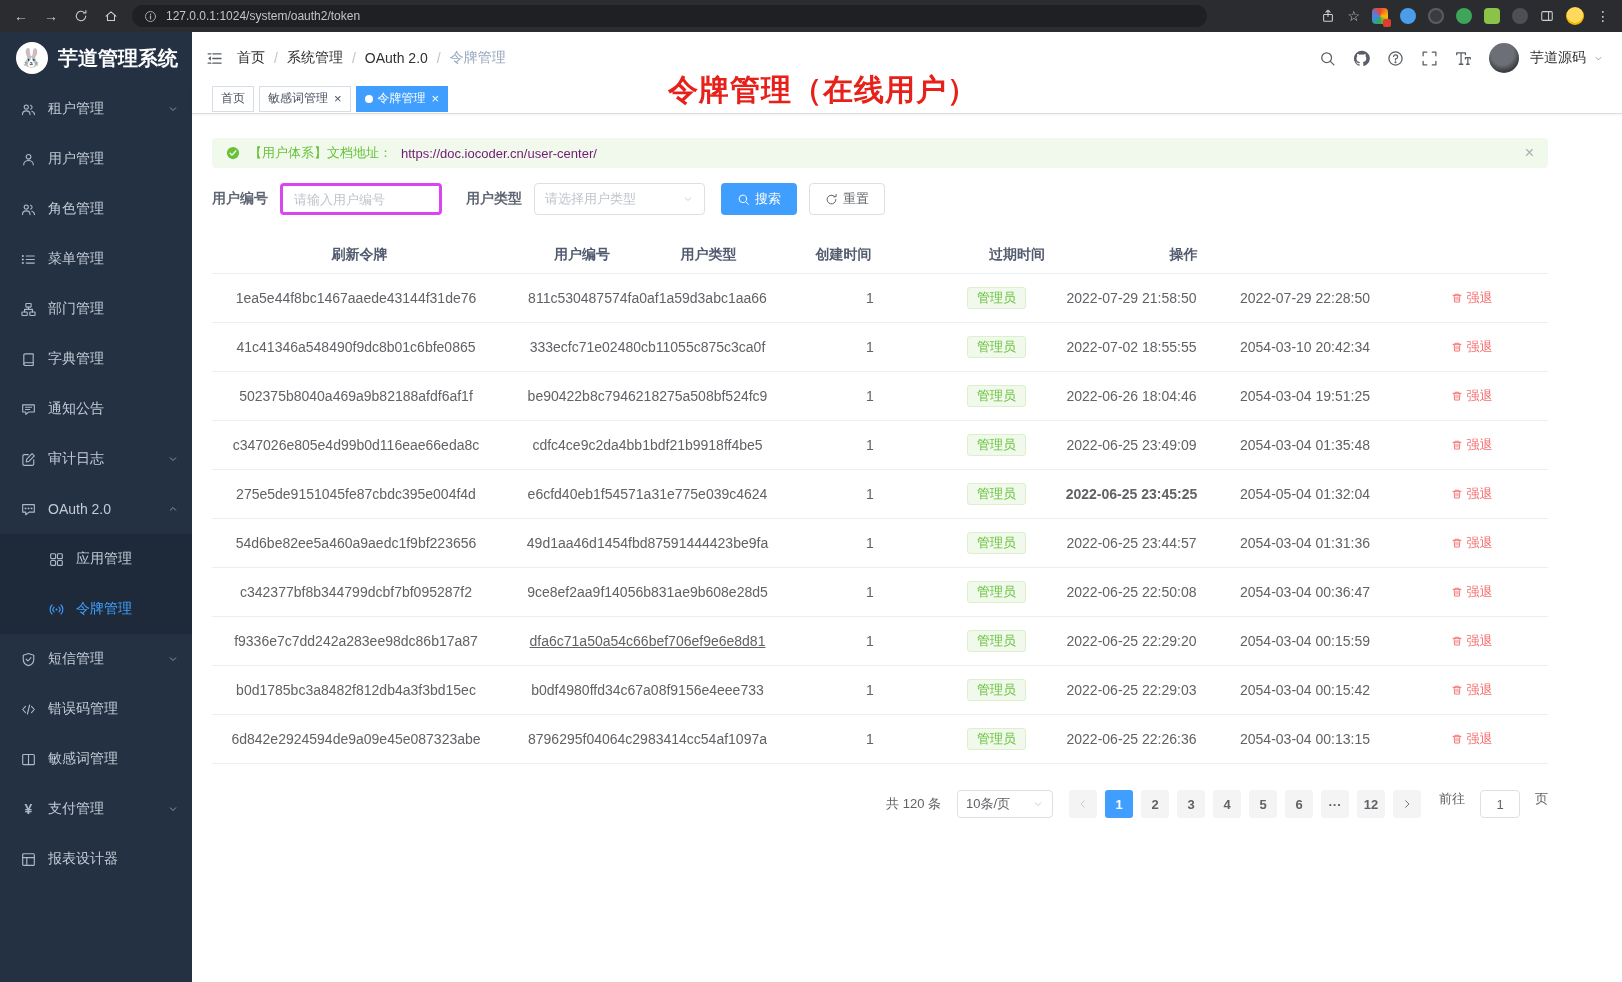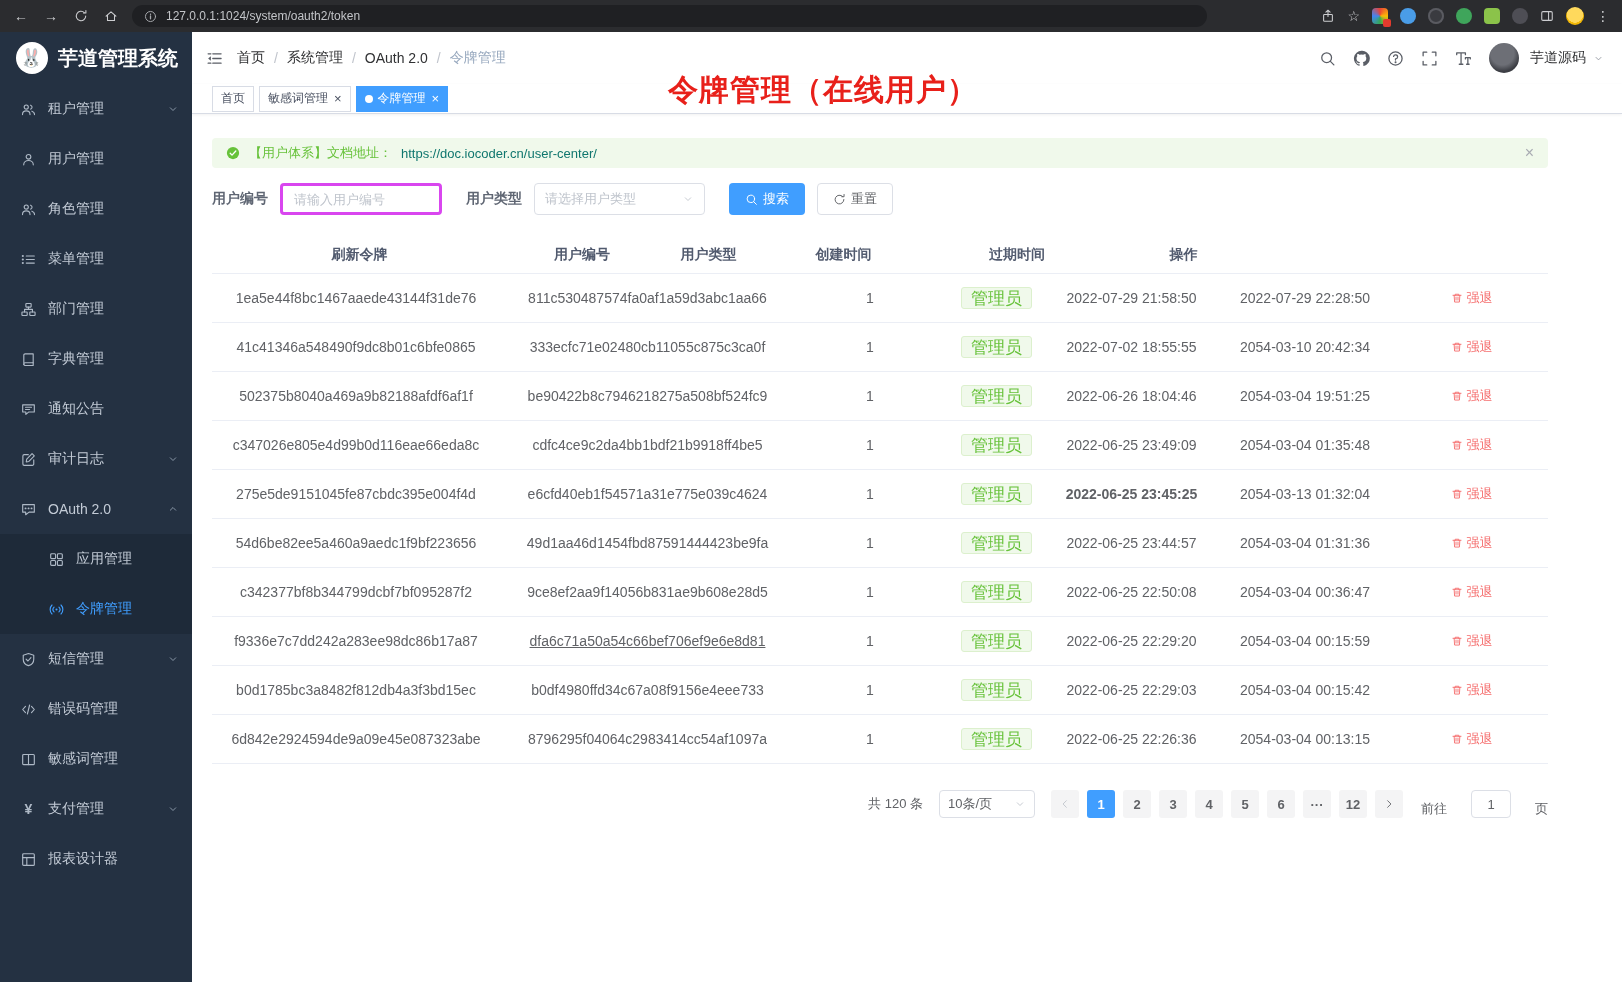--- a/index.html
+++ b/index.html
@@ -60,54 +60,54 @@
   .tabbar{height:30px;display:flex;align-items:center;gap:5px;padding:0 0 0 20px;background:#fff;border-bottom:1px solid #d8dce5;box-shadow:0 1px 3px rgba(0,0,0,.06)}
   .tab{height:26px;display:inline-flex;align-items:center;gap:5px;padding:0 8px;border:1px solid #d8dce5;background:#fff;color:#495060;font-size:12px;cursor:pointer}
   .tab.active{background:#409eff;border-color:#409eff;color:#fff}
   .tab-dot{width:8px;height:8px;border-radius:50%;background:#fff}
   .tab-close{font-size:13px;line-height:1;margin-left:1px;cursor:pointer}
 
   
   .content{padding:24px 0 0 20px}
   .alert{width:1336px;height:30px;background:#f0f9eb;border-radius:4px;display:flex;align-items:center;gap:9px;padding:0 14px;font-size:13px;color:#67c23a}
   .alert-ic{font-size:14px;display:flex}
-  .alert-link{color:#0f766e;cursor:pointer}
+  .alert-link{color:#701a75;cursor:pointer}
   .alert-close{margin-left:auto;color:#a8abb2;font-size:16px;line-height:1;cursor:pointer}
 
   .filters{margin-top:15px;display:flex;align-items:center;font-size:14px}
   .f-label{font-weight:700;color:#5f6673;margin-right:12px}
   .f-input{width:162px;height:32px;border:3px solid #d946ef;border-radius:4px;padding:0 11px;font-size:13px;color:#606266;outline:none;font-family:inherit}
   .f-input::placeholder{color:#bfc4cc}
   .f-select{width:171px;height:32px;border:1px solid #dcdfe6;border-radius:4px;display:flex;align-items:center;justify-content:space-between;padding:0 10px;font-size:13px;cursor:pointer}
   .sel-placeholder{color:#bfc4cc}
   .sel-caret{display:flex;font-size:12px;color:#c0c4cc}
   .gap24{width:24px}
   .btn{height:32px;border-radius:4px;display:inline-flex;align-items:center;gap:5px;padding:0 15px;font-size:13px;cursor:pointer;border:1px solid transparent;font-family:inherit}
   .btn-ic{display:flex;font-size:13px}
-  .btn.primary{background:#409eff;color:#fff;margin-left:24px}
+  .btn.primary{background:#409eff;color:#fff;margin-left:16px}
   .btn.plain{background:#fff;border-color:#dcdfe6;color:#606266;margin-left:12px}
 
   .table{margin-top:22px;width:1336px;font-size:14px}
   .thead{display:flex;border-bottom:1px solid #ebeef5}
   .th{height:36px;display:flex;align-items:center;justify-content:center;font-weight:700;color:#515a6e}
   .trow{display:flex;border-bottom:1px solid #ebeef5}
   .td{height:48px;display:flex;align-items:center;justify-content:center;color:#606266}
-  .badge{background:#f0f9eb;border:1px solid #dcf0cd;color:#67c23a;font-size:17px;height:22px;display:inline-flex;align-items:center;padding:0 9px;border-radius:3px}
+  .badge{background:#f0f9eb;border:1px solid #dcf0cd;color:#67c23a;font-size:13px;height:22px;display:inline-flex;align-items:center;padding:0 9px;border-radius:3px}
   .action{color:#f56c6c;font-size:13px;display:inline-flex;align-items:center;gap:4px;cursor:pointer}
   .act-ic{display:flex;font-size:12px}
 
   .pager{width:1336px;margin-top:26px;display:flex;align-items:center;justify-content:flex-end;gap:8px;font-size:13px;color:#606266}
   .pg-total{margin-right:8px}
   .pg-size{width:96px;height:28px;border:1px solid #dcdfe6;border-radius:4px;display:flex;align-items:center;justify-content:space-between;padding:0 8px;cursor:pointer;margin-right:8px;background:#fff}
   .pg-btn{min-width:28px;height:28px;border:none;border-radius:3px;background:#f4f4f5;color:#606266;font-size:13px;font-weight:600;display:inline-flex;align-items:center;justify-content:center;cursor:pointer;font-family:inherit}
   .pg-btn.active{background:#409eff;color:#fff}
   .pg-btn.nav{font-size:12px}
   .pg-btn.nav.disabled{color:#c0c4cc}
   .pages-wrap{display:inline-flex;gap:8px}
-  .pg-goto{display:flex;align-items:flex-end;gap:24px;margin-left:10px}
+  .pg-goto{display:flex;align-items:flex-start;gap:15px;margin-left:10px}
   .goto-input{width:40px;height:28px;border:1px solid #dcdfe6;border-radius:4px;text-align:center;font-size:13px;color:#606266;outline:none;font-family:inherit}
 
   .annotation{position:absolute;left:668px;top:70px;font-size:30px;font-weight:700;color:#e8201a;z-index:40;white-space:nowrap;letter-spacing:1px}
 </style>
 </head>
 <body>
 
 <div class="screen">
 
   <div class="chrome">
@@ -557,21 +557,21 @@
                 </div>
               </div>
               <div class="trow">
                 <div class="td" style="width: 288px;">275e5de9151045fe87cbdc395e004f4d</div>
                 <div class="td" style="width: 295px;">e6cfd40eb1f54571a31e775e039c4624</div>
                 <div class="td" style="width: 150px;">1</div>
                 <div class="td" style="width: 103px;">
                   <span class="badge">管理员</span>
                 </div>
                 <div class="td" style="width: 167px; font-weight: bold;">2022-06-25 23:45:25</div>
-                <div class="td" style="width: 180px;">2054-03-13 01:32:04</div>
+                <div class="td" style="width: 180px;">2054-05-04 01:32:04</div>
                 <div class="td" style="width: 153px;">
                   <span class="action">
                     <span class="act-ic">
                       <svg viewBox="0 0 16 16" width="1em" height="1em" fill="none" stroke="currentColor" stroke-width="1.2" stroke-linecap="round" stroke-linejoin="round">
                         <path d="M2.6 4.4h10.8M5.6 4.4V3h4.8v1.4M4.2 4.4l.6 9h6.4l.6-9"></path>
                         <path d="M6.7 6.8v4M9.3 6.8v4"></path>
                       </svg>
                     </span>
                     <span>强退</span>
                   </span>

